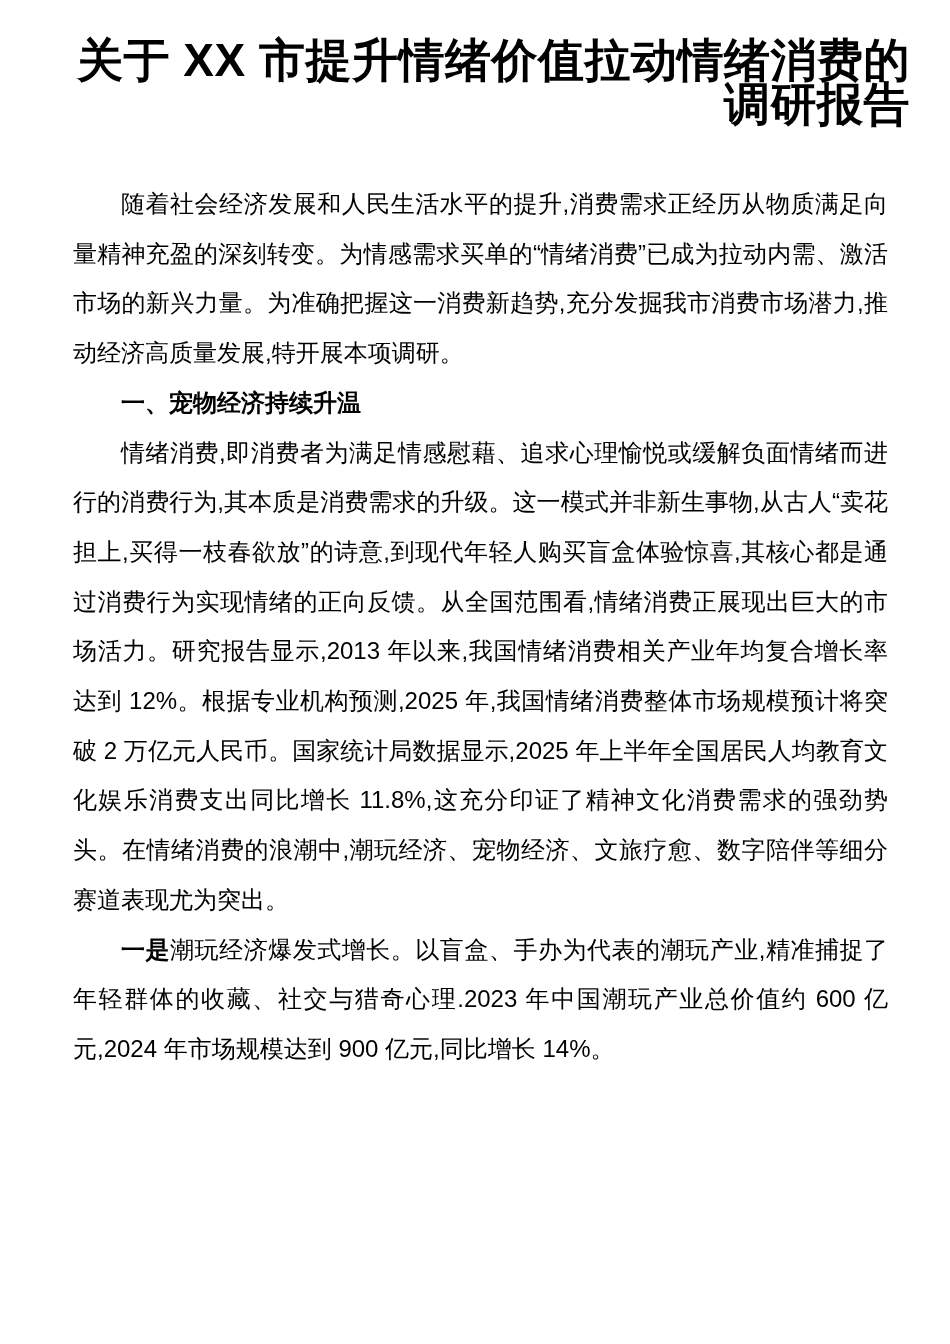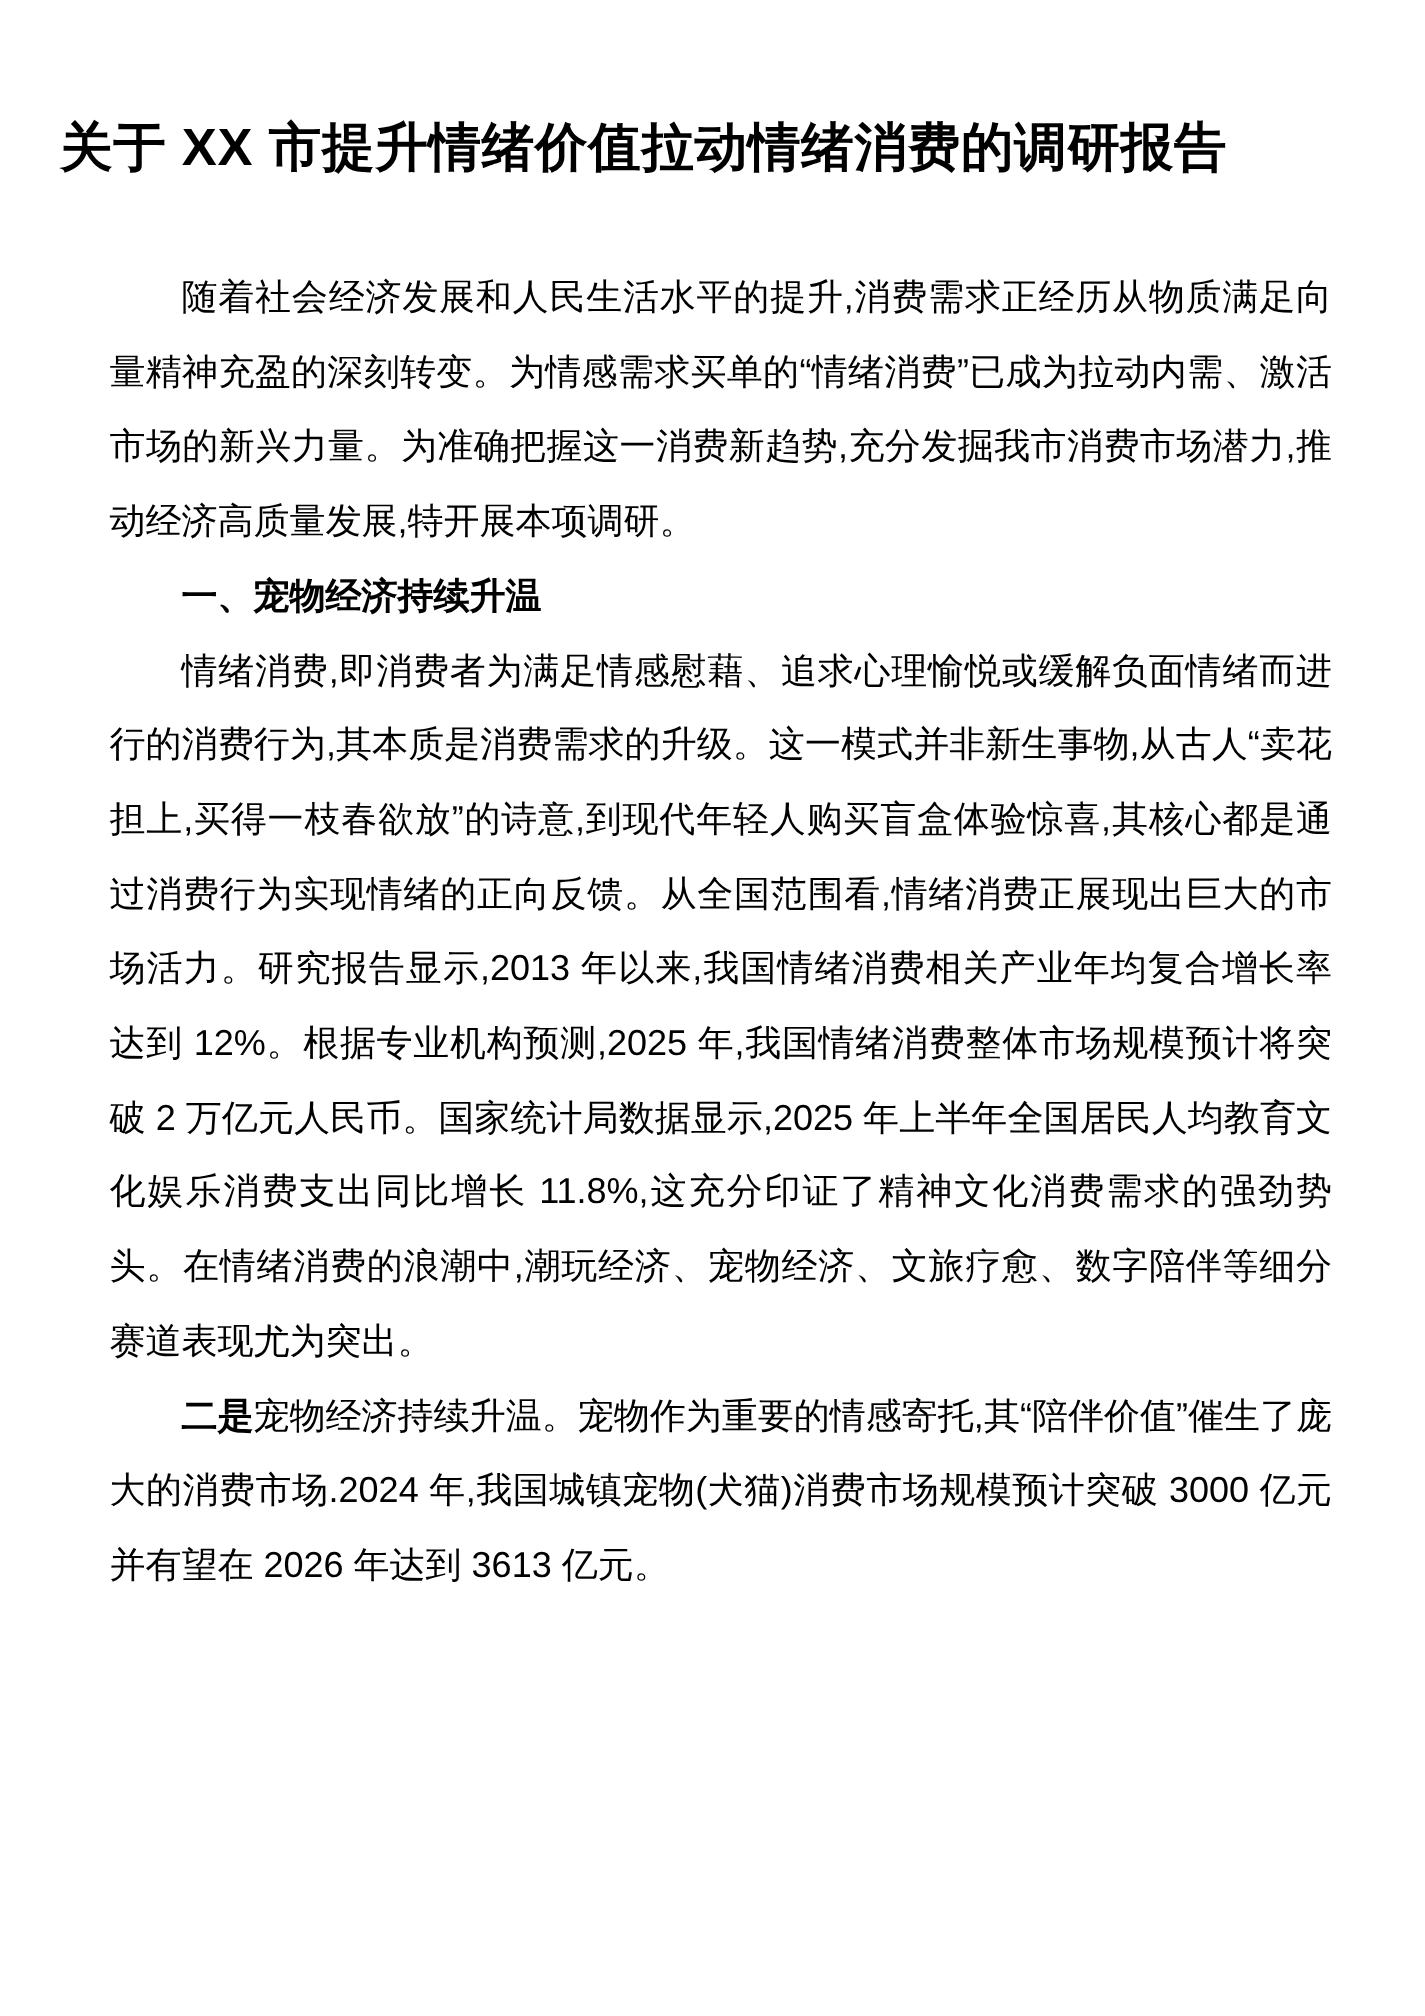--- a/index.html
+++ b/index.html
@@ -12,25 +12,25 @@
     position: relative;
     width: 950px;
     height: 1344px;
     background: #ffffff;
     color: #000000;
     font-family: "Liberation Sans", "DejaVu Sans", sans-serif;
     overflow: hidden;
   }
 
   .doc-title {
-    padding-top: 77px;
+    padding-top: 38px;
     margin-left: 40px;
     margin-right: 40px;
-    text-align: left;
-    font-size: 35px;
+    text-align: right;
+    font-size: 46px;
     line-height: 44px;
     font-weight: 700;
     letter-spacing: 0.5px;
   }
 
   .doc-content {
     margin: 53px 62px 0 73px;
     font-size: 24px;
     line-height: 49.7px;
     text-align: justify;
@@ -57,17 +57,17 @@
   <h1 class="doc-title">关于 XX 市提升情绪价值拉动情绪消费的调研报告</h1>
 
   <div class="doc-content">
 
     <p>随着社会经济发展和人民生活水平的提升,消费需求正经历从物质满足向量精神充盈的深刻转变。为情感需求买单的“情绪消费”已成为拉动内需、激活市场的新兴力量。为准确把握这一消费新趋势,充分发掘我市消费市场潜力,推动经济高质量发展,特开展本项调研。</p>
 
     <p class="heading">一、宠物经济持续升温</p>
 
     <p>情绪消费,即消费者为满足情感慰藉、追求心理愉悦或缓解负面情绪而进行的消费行为,其本质是消费需求的升级。这一模式并非新生事物,从古人“卖花担上,买得一枝春欲放”的诗意,到现代年轻人购买盲盒体验惊喜,其核心都是通过消费行为实现情绪的正向反馈。从全国范围看,情绪消费正展现出巨大的市场活力。研究报告显示,2013 年以来,我国情绪消费相关产业年均复合增长率达到 12%。根据专业机构预测,2025 年,我国情绪消费整体市场规模预计将突破 2 万亿元人民币。国家统计局数据显示,2025 年上半年全国居民人均教育文化娱乐消费支出同比增长 11.8%,这充分印证了精神文化消费需求的强劲势头。在情绪消费的浪潮中,潮玩经济、宠物经济、文旅疗愈、数字陪伴等细分赛道表现尤为突出。</p>
 
+    <p><span class="lead">一是</span><span>潮玩经济爆发式增长。以盲盒、手办为代表的潮玩产业,精准捕捉了年轻群体的收藏、社交与猎奇心理.2023 年中国潮玩产业总价值约 600 亿元,2024 年市场规模达到 900 亿元,同比增长 14%。</span></p>
 
-    <p><span class="lead">二是</span><span>宠物经济持续升温。宠物作为重要的情感寄托,其“陪伴价值”催生了庞大的消费市场.2024 年,我国城镇宠物(犬猫)消费市场规模预计突破 3000 亿元并有望在 2026 年达到 3613 亿元。</span></p>
 
   </div>
 </div>
 
 </body></html>

